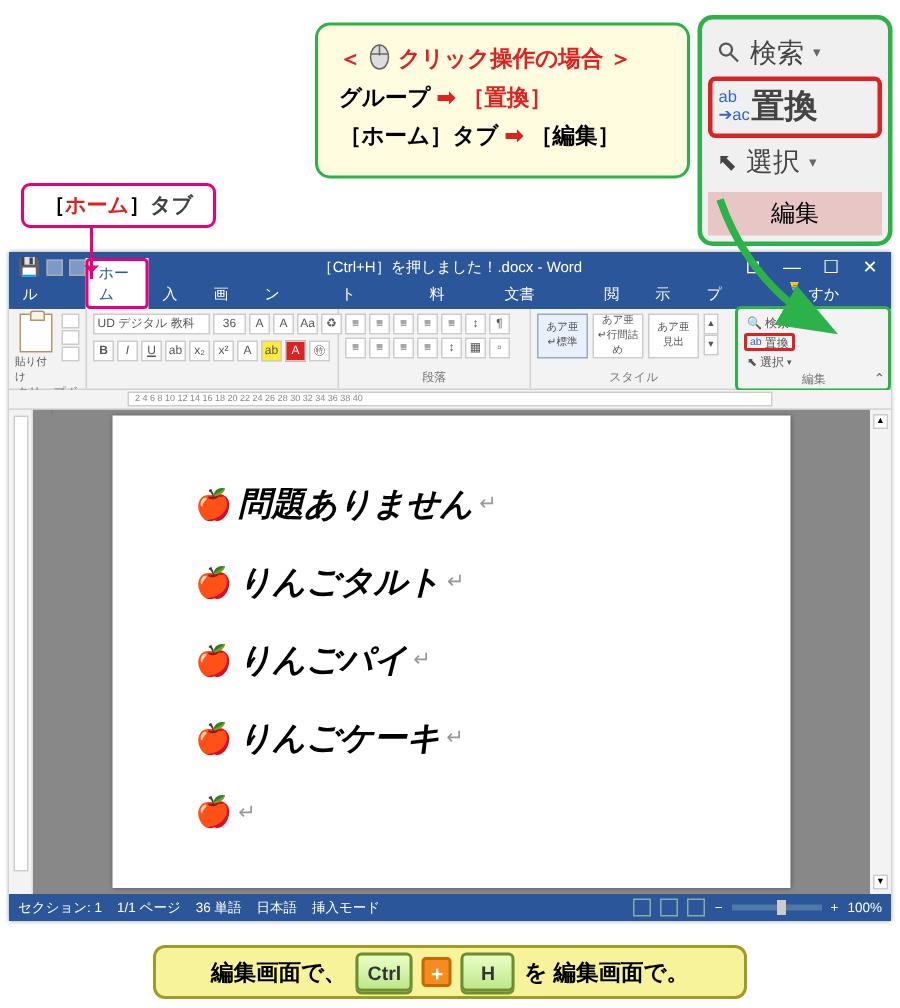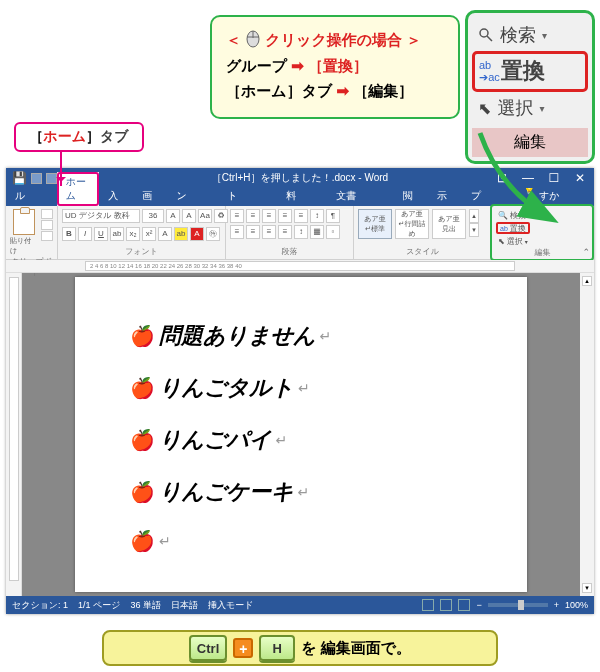--- a/index.html
+++ b/index.html
@@ -311,21 +311,20 @@
           <div class="mini-btn"><u>U</u></div>
           <div class="mini-btn">ab</div>
           <div class="mini-btn">x₂</div>
           <div class="mini-btn">x²</div>
           <div class="mini-btn">A</div>
           <div class="mini-btn yellow">ab</div>
           <div class="mini-btn red">A</div>
           <div class="mini-btn">㊕</div>
         </div>
       </div>
-      <div class="g-label">フォント</div>
     </div>
 
     <div class="ribbon-group para-group" style="width:128px;">
       <div class="g-controls">
         <div class="para-row">
           <div class="para-btn">≡</div>
           <div class="para-btn">≡</div>
           <div class="para-btn">≡</div>
           <div class="para-btn">≡</div>
           <div class="para-btn">≡</div>
@@ -446,17 +445,18 @@
       <div class="sb-viewbtn"></div>
       <span>−</span>
       <div class="zoom-track"></div>
       <span>+</span>
       <span>100%</span>
     </div>
   </div>
 </div>
 
 <div class="bottom-instr">
+  <span>編集画面で、</span>
   <span class="key-cap">Ctrl</span>
   <span class="plus-icon">+</span>
   <span class="key-cap">H</span>
   <span> を 編集画面で。</span>
 </div>
 
 </body></html>

